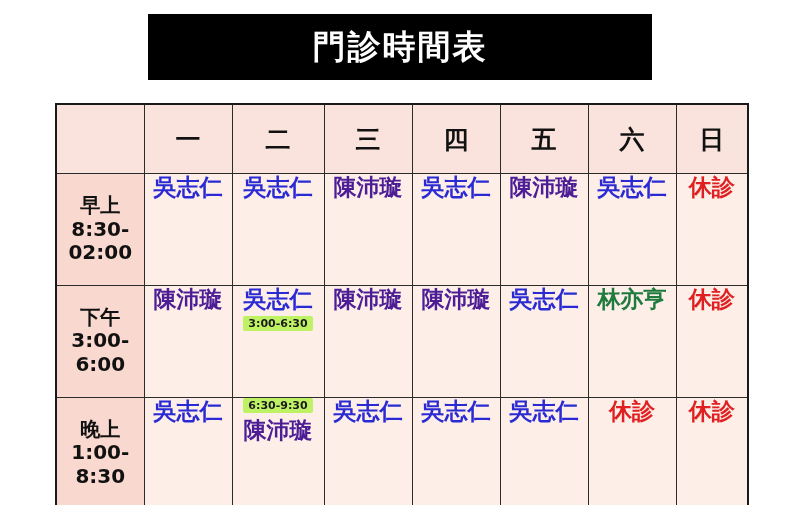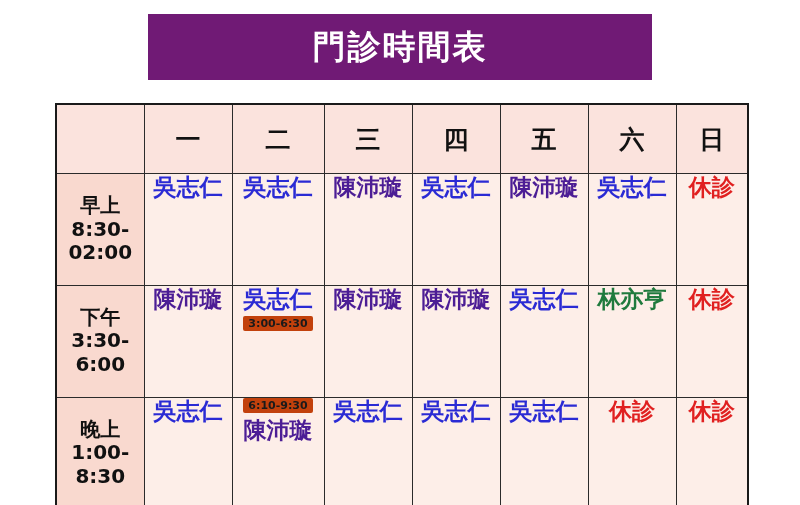--- a/index.html
+++ b/index.html
@@ -19,21 +19,21 @@
     height: 505px;
     background: #ffffff;
   }
   
   .title-banner {
     position: absolute;
     left: 148px;
     top: 14px;
     width: 504px;
     height: 66px;
-    background: #701a75;
+    background: #000000;
     display: flex;
     align-items: center;
     justify-content: center;
   }
   .title-text {
     color: #ffffff;
     font-size: 33px;
     font-weight: bold;
     letter-spacing: 2px;
     font-family: "DejaVu Sans", "Liberation Sans", sans-serif;
@@ -90,21 +90,21 @@
   }
   .cell-inner {
     display: flex;
     flex-direction: column;
     align-items: center;
     justify-content: flex-start;
     gap: 4px;
     height: 100%;
   }
   .note {
-    background: #c2410c;
+    background: #bef264;
     color: #1a1a1a;
     font-size: 11px;
     font-weight: bold;
     padding: 2px 5px;
     border-radius: 2px;
     letter-spacing: 0;
     line-height: 1;
     white-space: nowrap;
   }
   .doc-blue    { color: #2a2ad4; }
@@ -190,21 +190,21 @@
             <div class="cell-inner">
                 <span class="doc-red">休診</span>
               </div>
           </td>
         </tr>
 
         <tr>
           <td class="rowhead">
             <div class="rowhead-lines">
               <span>下午</span>
-              <span>3:30-</span>
+              <span>3:00-</span>
               <span>6:00</span>
             </div>
           </td>
           <td class="cell">
             <div class="cell-inner">
                 <span class="doc-purple">陳沛璇</span>
               </div>
           </td>
           <td class="cell">
             <div class="cell-inner">
@@ -247,21 +247,21 @@
               <span>8:30</span>
             </div>
           </td>
           <td class="cell">
             <div class="cell-inner">
                 <span class="doc-blue">吳志仁</span>
               </div>
           </td>
           <td class="cell">
             <div class="cell-inner">
-              <span class="note">6:10-9:30</span>
+              <span class="note">6:30-9:30</span>
               <span class="doc-purple">陳沛璇</span>
             </div>
           </td>
           <td class="cell">
             <div class="cell-inner">
                 <span class="doc-blue">吳志仁</span>
               </div>
           </td>
           <td class="cell">
             <div class="cell-inner">

